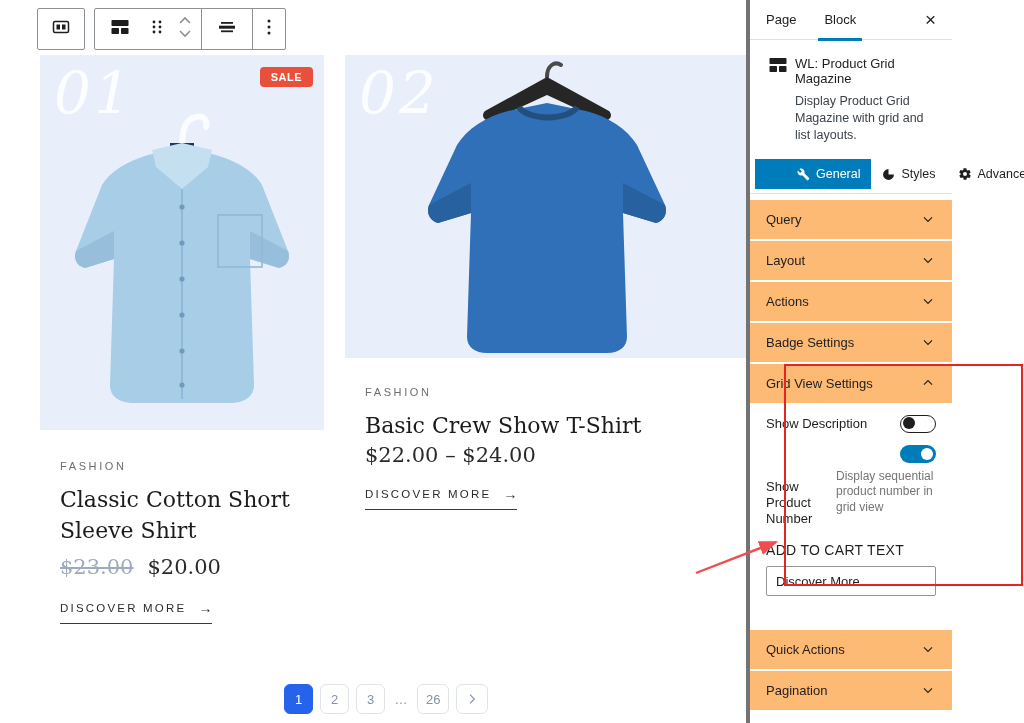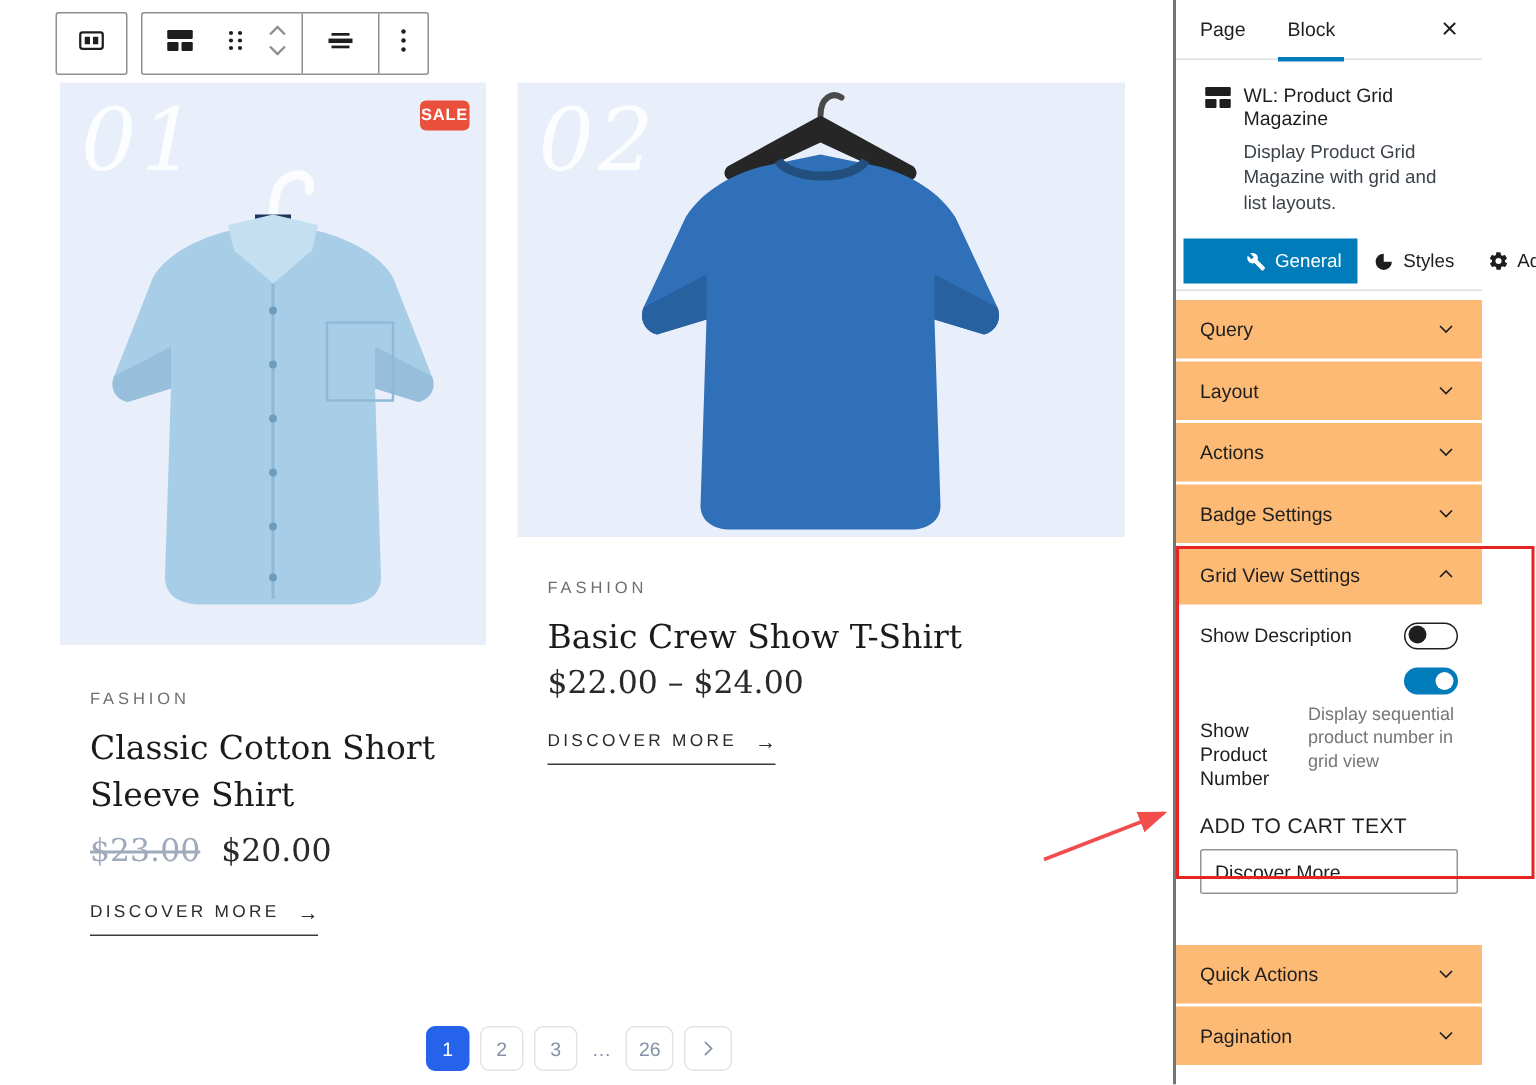--- a/index.html
+++ b/index.html
@@ -17,21 +17,21 @@
   .tb-sec { display:flex; align-items:center; height:100%; padding:0 2px; }
   .tb-sec + .tb-sec { border-left:1px solid #8c8f94; }
 
   .p-img { position:absolute; background:#e8effa; overflow:hidden; }
   .p1 { left:40px; top:55px; width:284px; height:375px; }
   .p2 { left:345px; top:55px; width:405px; height:303px; }
   .wm { position:absolute; left:14px; top:4px; font-family:"DejaVu Serif",serif; font-style:italic;
     font-size:58px; color:rgba(255,255,255,.85); letter-spacing:3px; z-index:1; }
   .shirt-svg { position:absolute; inset:0; z-index:2; }
   .sale { position:absolute; right:11px; top:12px; background:#e8503c; color:#fff; font-size:11px;
-    font-weight:bold; letter-spacing:.5px; padding:4px 1px; border-radius:4px; z-index:3; }
+    font-weight:bold; letter-spacing:.5px; padding:4px 11px; border-radius:4px; z-index:3; }
 
   .p-info { position:absolute; }
   .info1 { left:60px; top:460px; width:260px; }
   .info2 { left:365px; top:386px; width:330px; }
   .cat { font-size:11px; letter-spacing:2.6px; color:#6e6e6e; }
   .ptitle { font-family:"DejaVu Serif",serif; font-size:22px; line-height:1.42; color:#1b1b1b; margin-top:12px; font-weight:400; }
   .t1 { width:230px; }
   .prices { font-family:"DejaVu Serif",serif; font-size:21px; color:#2a2a2a; display:flex; gap:14px;
     align-items:baseline; }
   .pr1 { margin-top:9px; } .pr2 { margin-top:2px; }
@@ -41,22 +41,22 @@
   .cta1 { margin-top:21px; } .cta2 { margin-top:19px; }
   .cta .arr { font-size:14px; letter-spacing:0; }
 
   .pagination { position:absolute; left:284px; top:684px; display:flex; gap:7px; align-items:center; }
   .pg { min-width:29px; height:30px; padding:0 8px; display:flex; align-items:center; justify-content:center;
     border-radius:6px; font-size:13px; border:1px solid #e0e4e9; color:#8492a6; background:#fff; cursor:pointer; }
   .pg.active { background:#2563eb; border-color:#2563eb; color:#fff; }
   .pg.dots { border:none; background:transparent; padding:0 2px; min-width:18px; cursor:default; }
 
   
-  .sidebar { position:absolute; left:782px; top:0; width:206px; height:723px; background:#fff;
-    border-left:2px solid #737373; }
+  .sidebar { position:absolute; left:746px; top:0; width:206px; height:723px; background:#fff;
+    border-left:4px solid #737373; }
   .sb-head { height:40px; display:flex; align-items:center; border-bottom:1px solid #e0e0e0;
     padding:0 16px; }
   .sb-tab { font-size:13px; height:40px; display:flex; align-items:center; margin-right:28px;
     cursor:pointer; position:relative; color:#1e1e1e; }
   .sb-tab.active::after { content:""; position:absolute; left:-6px; right:-6px; bottom:-1px; height:3px; background:#007cba; }
   .sb-close { margin-left:auto; font-size:19px; color:#1e1e1e; cursor:pointer; line-height:1; }
 
   .block-info { display:flex; padding:13px 16px 12px; gap:5px; }
   .bi-title { font-size:13px; margin-top:3px; margin-bottom:7px; }
   .bi-desc { font-size:12.5px; line-height:1.35; color:#3c434a; }

